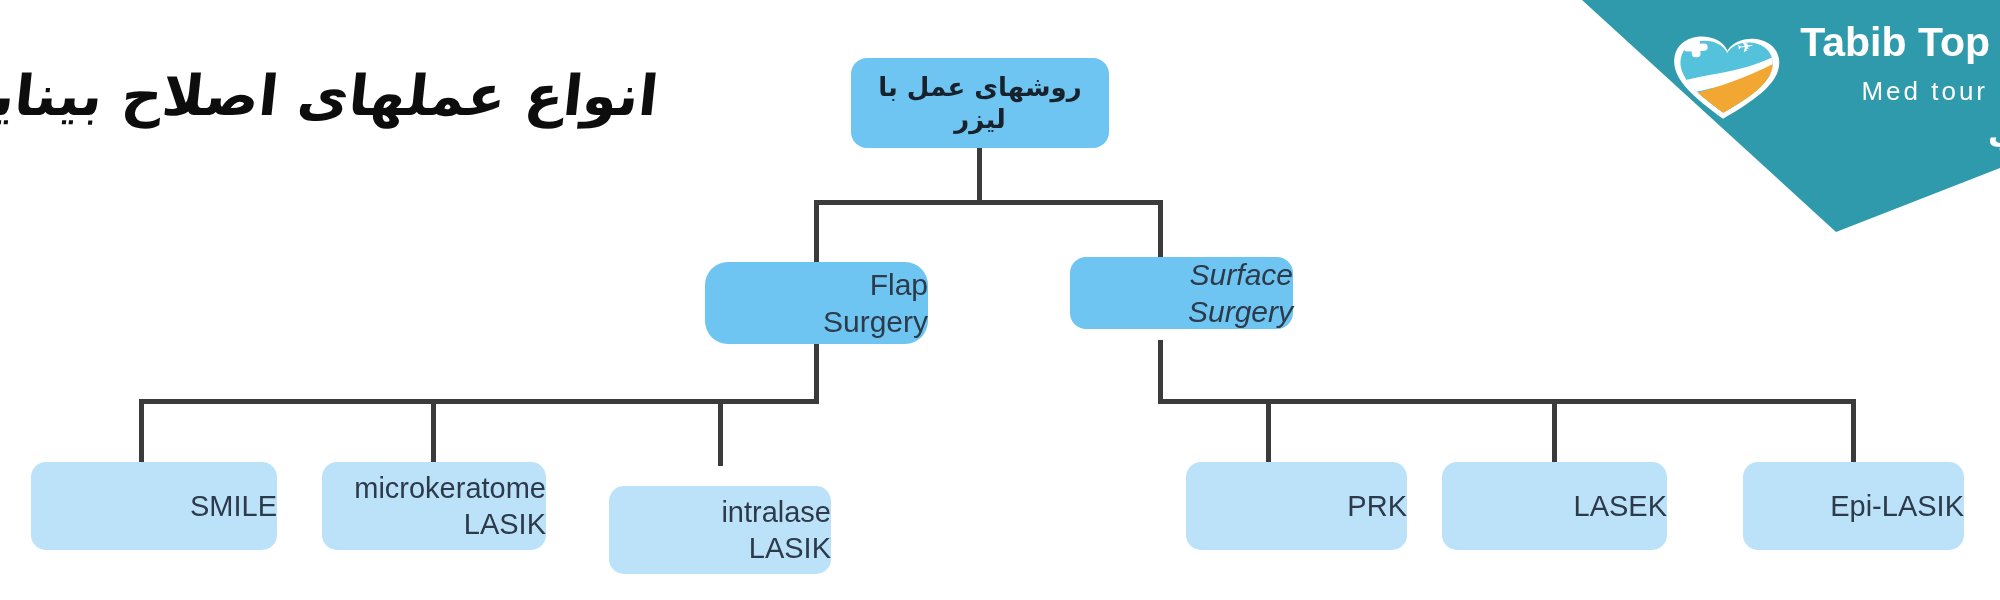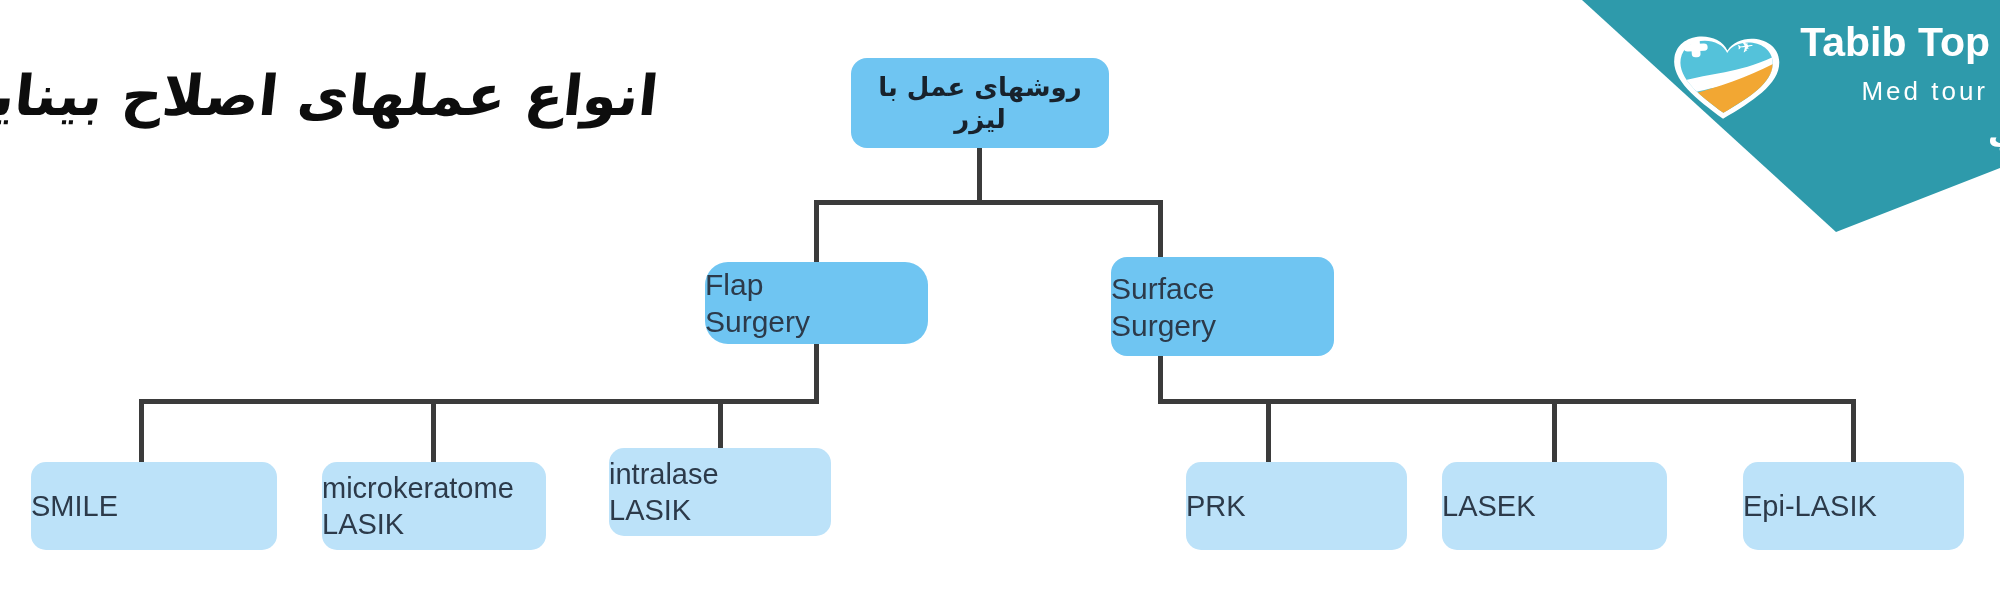--- a/index.html
+++ b/index.html
@@ -29,21 +29,21 @@
     letter-spacing:1px;
     line-height:76px;white-space:nowrap;
   }
 
   
   .line{position:absolute;background:var(--connector);z-index:1;}
 
   
   .node{
     position:absolute;z-index:2;border-radius:16px;
-    display:flex;flex-direction:column;align-items:flex-start;justify-content:center;
+    display:flex;flex-direction:column;align-items:flex-end;justify-content:center;
     text-align:center;color:var(--node-text);
   }
   .node.primary{background:var(--node-primary);}
   .node.leaf{background:var(--node-leaf);border-radius:15px;}
   .node .lbl{font-size:30px;line-height:37px;}
   .node.leaf .lbl{font-size:29px;line-height:36px;}
   .node.root-node{
     background:var(--node-primary);
     direction:rtl;
     font-family:"DejaVu Sans",sans-serif;
@@ -90,35 +90,35 @@
 
   <div class="node root-node" style="left:851px;top:58px;width:258px;height:90px;">
     <span class="lbl">روشهای عمل با لیزر</span>
   </div>
 
   <div class="node primary" style="left:705px;top:262px;width:223px;height:82px;border-radius:23px;">
     <span class="lbl">Flap</span>
     <span class="lbl">Surgery</span>
   </div>
 
-  <div class="node primary" style="left:1111px;top:257px;width:223px;height:99px;">
+  <div class="node primary" style="left:1070px;top:257px;width:223px;height:72px;font-style:italic;">
     <span class="lbl">Surface</span>
     <span class="lbl">Surgery</span>
   </div>
 
   <div class="node leaf" style="left:31px;top:462px;width:246px;height:88px;">
     <span class="lbl">SMILE</span>
   </div>
 
   <div class="node leaf" style="left:322px;top:462px;width:224px;height:88px;">
     <span class="lbl">microkeratome</span>
     <span class="lbl">LASIK</span>
   </div>
 
-  <div class="node leaf" style="left:609px;top:448px;width:222px;height:88px;">
+  <div class="node leaf" style="left:609px;top:486px;width:222px;height:88px;">
     <span class="lbl">intralase</span>
     <span class="lbl">LASIK</span>
   </div>
 
   <div class="node leaf" style="left:1158px;top:462px;width:221px;height:88px;margin-left:28px;">
     <span class="lbl">PRK</span>
   </div>
 
   <div class="node leaf" style="left:1743px;top:462px;width:221px;height:88px;">
     <span class="lbl">Epi-LASIK</span>

